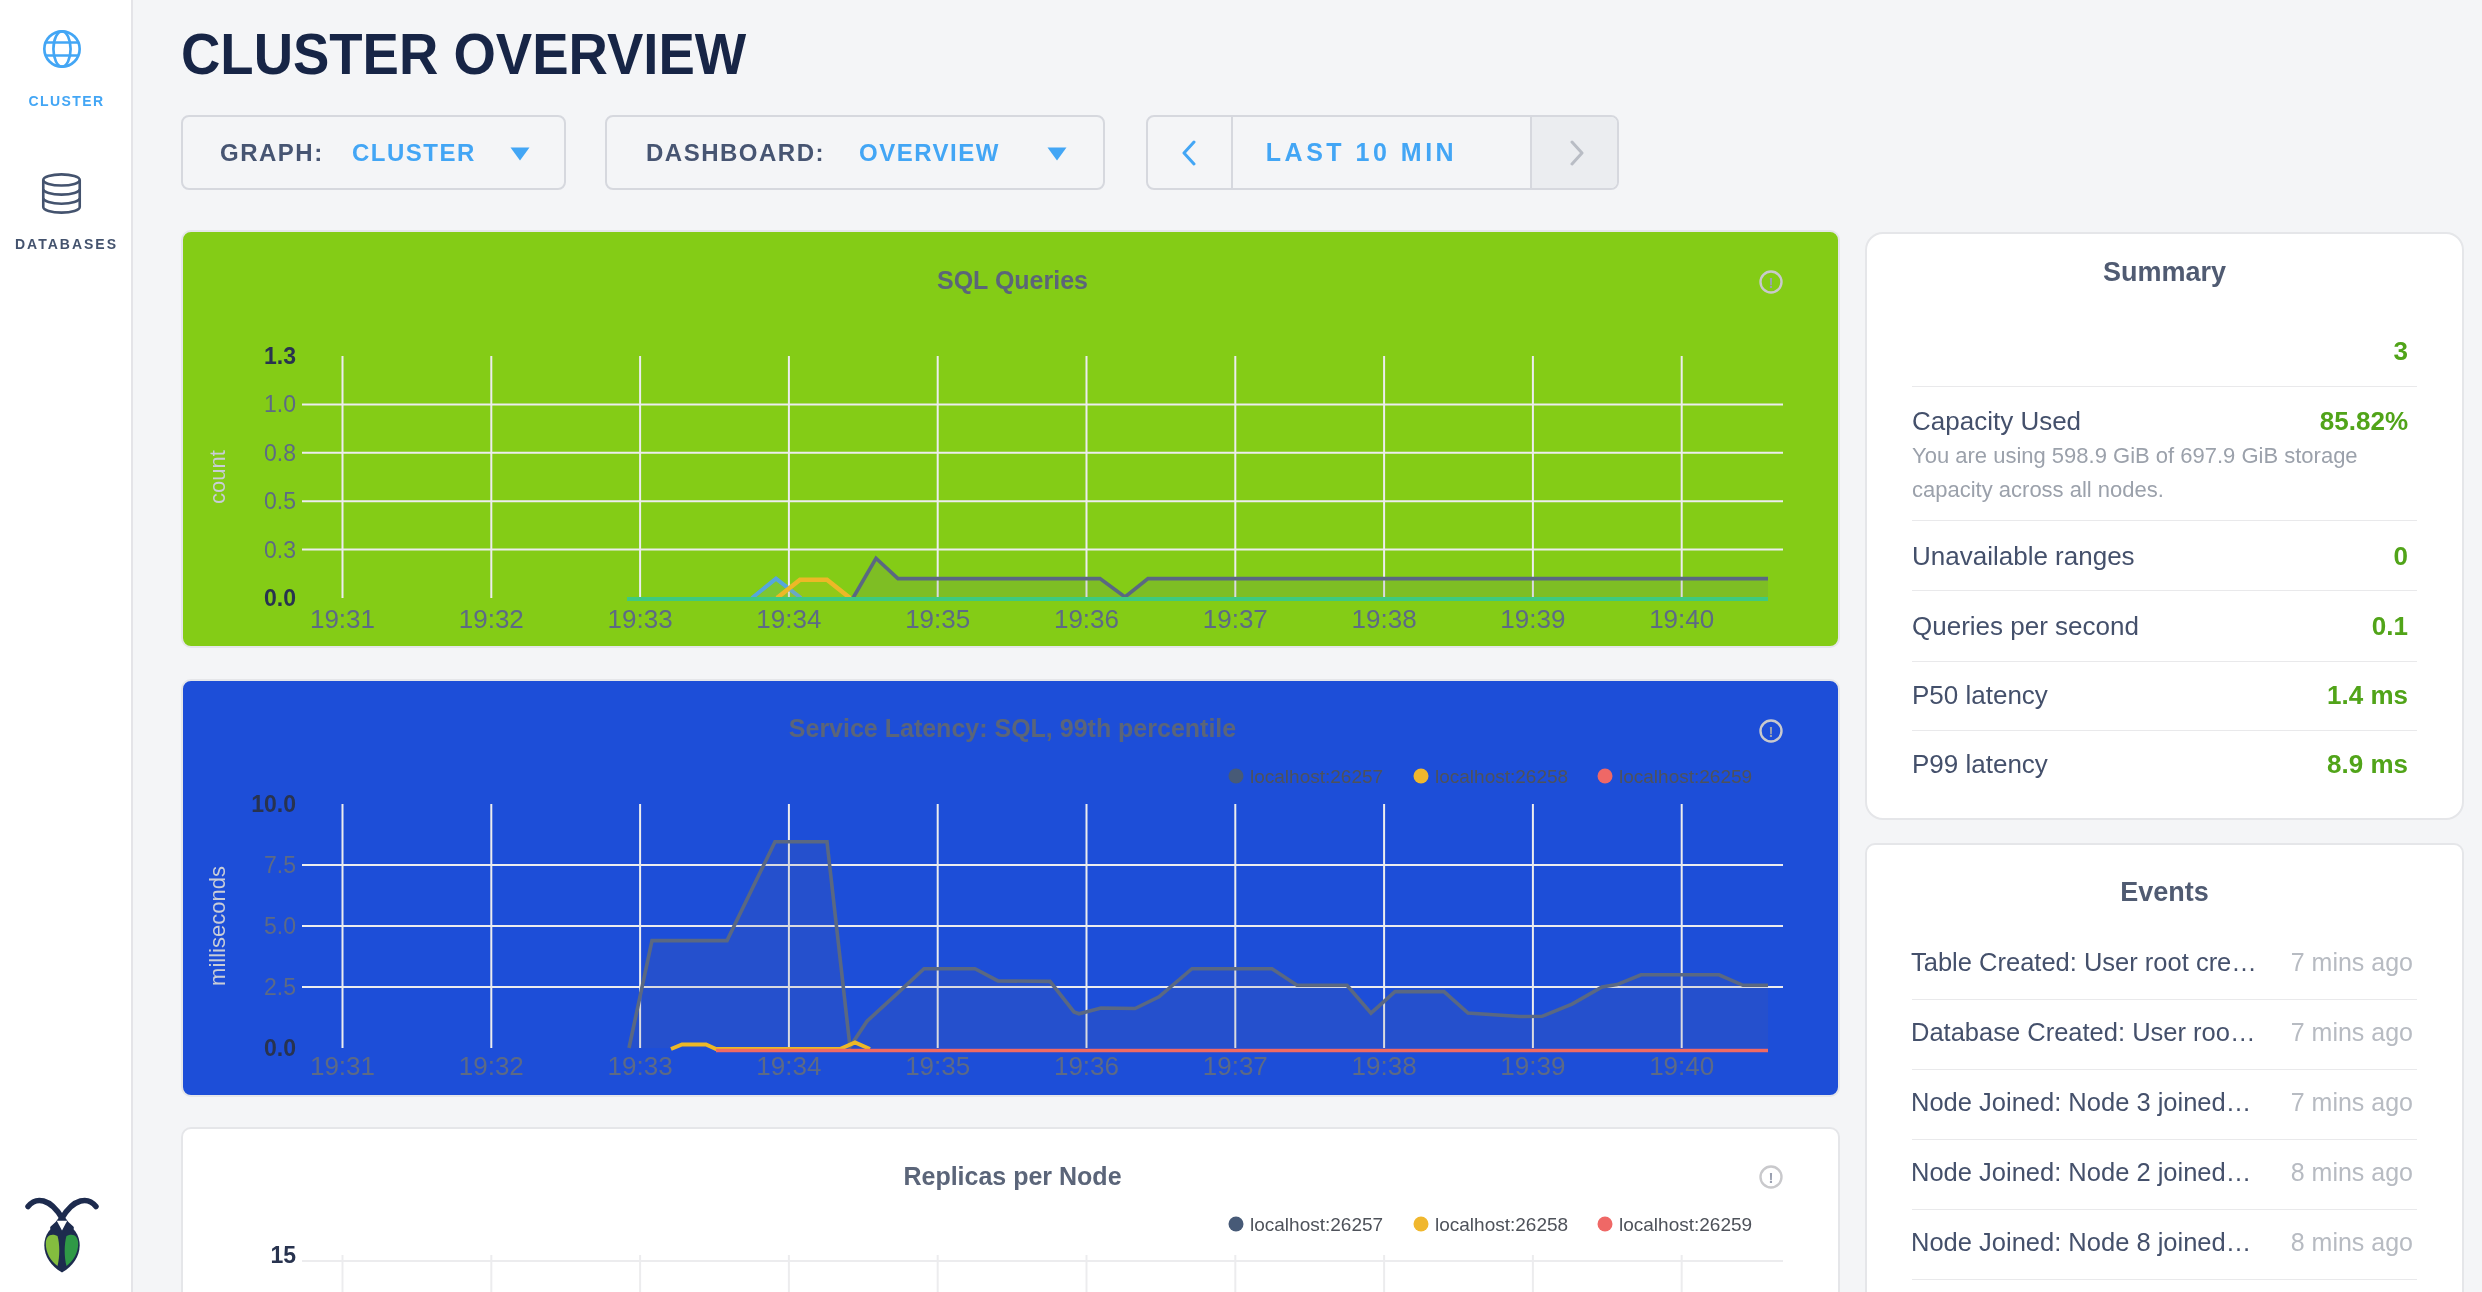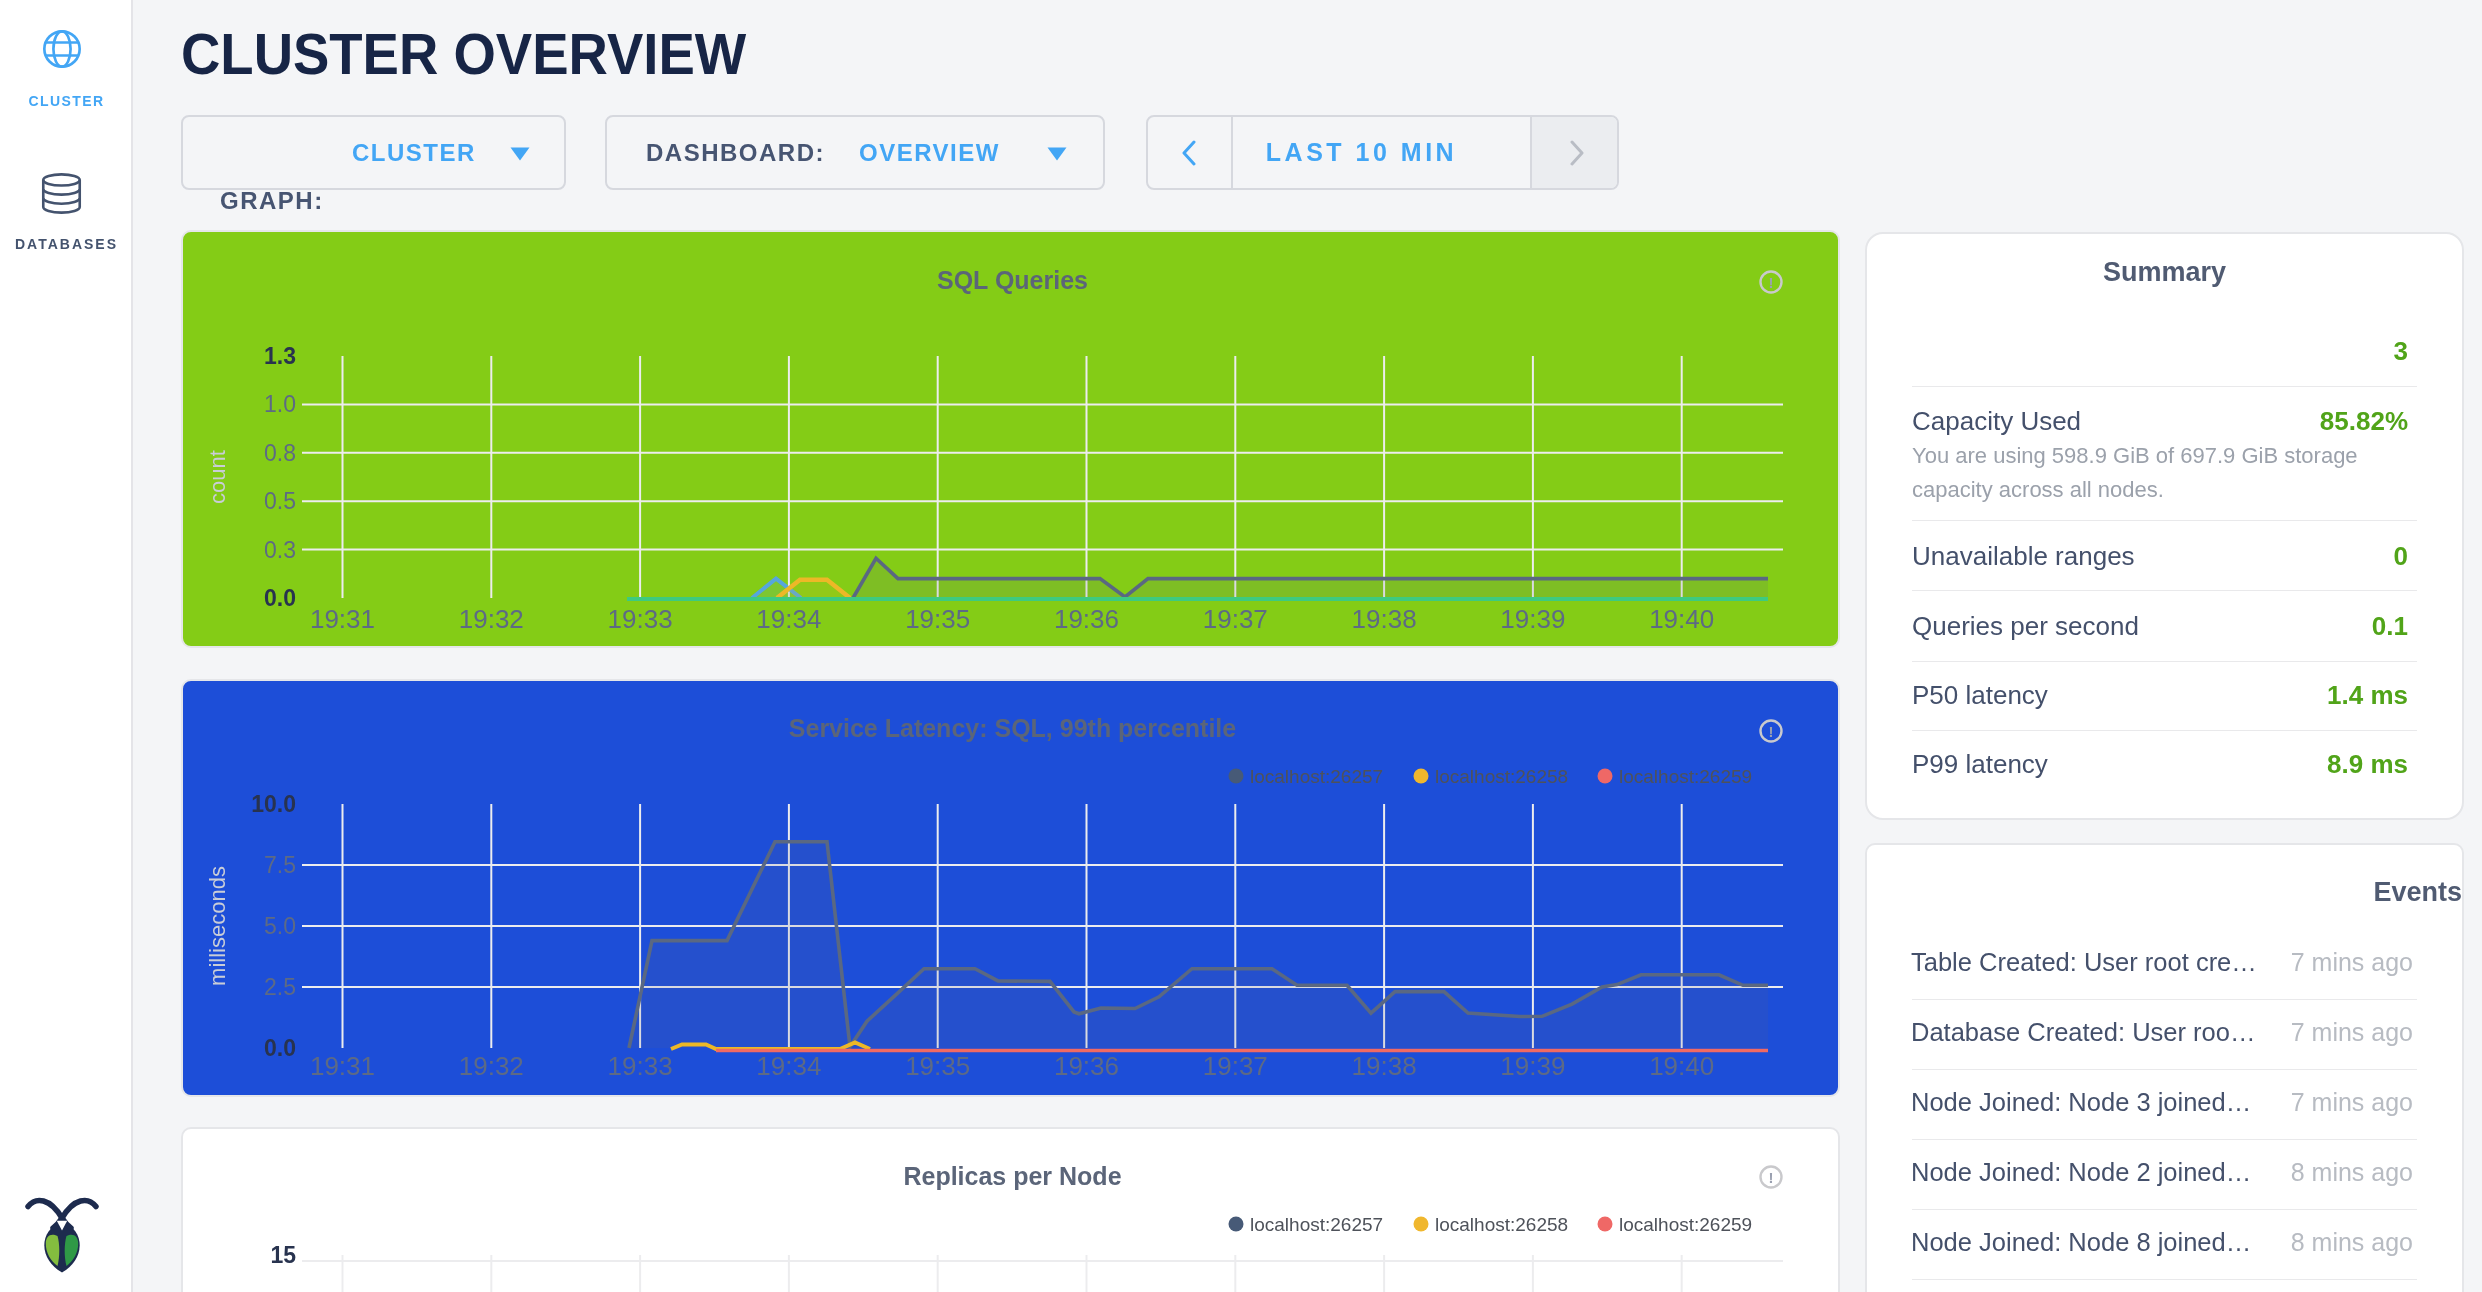--- a/index.html
+++ b/index.html
@@ -30,21 +30,21 @@
 <path d="M72,10.5 C64,0.5 50,2 38,22 C34.5,27.5 32,30 29,32" stroke="#1d2b4e" stroke-width="5.5" fill="none" stroke-linecap="round"></path>
 <path d="M32.8,24.8 L43.2,24.8 L38,34.5 Z" fill="#ffffff"></path>
 <path d="M33.5,40 C26.5,36.5 22,40.5 21.8,47 C21.5,56.5 27,65.5 33.5,70 C36,61 35.8,47.5 33.5,40 Z" fill="#84bd3f"></path>
 <path d="M42.5,40 C49.5,36.5 54,40.5 54.2,47 C54.5,56.5 49,65.5 42.5,70 C40,61 40.2,47.5 42.5,40 Z" fill="#2f9946"></path>
 </svg>
 </div>
 
 <div style="position:absolute;left:181px;top:21px;font-size:57px;font-weight:700;letter-spacing:0px;color:#172546;transform:scaleX(0.956);transform-origin:left top;white-space:nowrap;">CLUSTER OVERVIEW</div>
 
 <div style="position:absolute;left:181px;top:115px;width:385px;height:75px;border:2px solid #d6d8de;border-radius:8px;box-sizing:border-box;"></div>
-<div style="position:absolute;left:220px;top:115px;height:87px;line-height:75px;font-size:24px;font-weight:700;letter-spacing:1.5px;color:#475572;margin-top:48px;">GRAPH:</div>
+<div style="position:absolute;left:220px;top:115px;height:87px;line-height:75px;font-size:24px;font-weight:700;letter-spacing:1.5px;color:#475572;">GRAPH:</div>
 <div style="position:absolute;left:352px;top:115px;height:75px;line-height:75px;font-size:24px;font-weight:700;letter-spacing:1.5px;color:#43a6f5;">CLUSTER</div>
 <svg width="20" height="14" viewBox="0 0 20 14" style="position:absolute;left:510px;top:147px;">
     <path d="M0.5,0.5 L19.5,0.5 L10,13.5 Z" fill="#43a6f5"></path>
   </svg>
 <div style="position:absolute;left:605px;top:115px;width:500px;height:75px;border:2px solid #d6d8de;border-radius:8px;box-sizing:border-box;"></div>
 <div style="position:absolute;left:646px;top:115px;height:75px;line-height:75px;font-size:24px;font-weight:700;letter-spacing:1.5px;color:#475572;">DASHBOARD:</div>
 <div style="position:absolute;left:859px;top:115px;height:75px;line-height:75px;font-size:24px;font-weight:700;letter-spacing:1.5px;color:#43a6f5;">OVERVIEW</div>
 <svg width="20" height="14" viewBox="0 0 20 14" style="position:absolute;left:1047px;top:147px;">
     <path d="M0.5,0.5 L19.5,0.5 L10,13.5 Z" fill="#43a6f5"></path>
   </svg>
@@ -191,21 +191,21 @@
     <div style="position:absolute;left:45px;top:372px;height:40px;line-height:40px;font-size:26px;color:#44506b;">Queries per second</div>
     <div style="position:absolute;right:54px;top:372px;height:40px;line-height:40px;font-size:26px;font-weight:700;color:#51a419;">0.1</div>
     <div style="position:absolute;left:45px;right:45px;top:427px;height:1px;background:#e9e9eb;"></div>
     <div style="position:absolute;left:45px;top:441px;height:40px;line-height:40px;font-size:26px;color:#44506b;">P50 latency</div>
     <div style="position:absolute;right:54px;top:441px;height:40px;line-height:40px;font-size:26px;font-weight:700;color:#51a419;">1.4 ms</div>
     <div style="position:absolute;left:45px;right:45px;top:496px;height:1px;background:#e9e9eb;"></div>
     <div style="position:absolute;left:45px;top:510px;height:40px;line-height:40px;font-size:26px;color:#44506b;">P99 latency</div>
     <div style="position:absolute;right:54px;top:510px;height:40px;line-height:40px;font-size:26px;font-weight:700;color:#51a419;">8.9 ms</div>
   </div>
 <div style="position:absolute;background:#fff;border:2px solid #e5e6e9;border-radius:10px;box-sizing:border-box;left:1865px;top:843px;width:599px;height:470px;">
-    <div style="position:absolute;left:0;right:0;top:32px;text-align:right;font-size:27px;font-weight:700;color:#505b72;">Events</div>
+    <div style="position:absolute;left:0;right:0;top:32px;text-align:center;font-size:27px;font-weight:700;color:#505b72;">Events</div>
     <div style="position:absolute;left:44px;top:97px;height:40px;line-height:40px;font-size:25.5px;color:#44506b;">Table Created: User root cre…</div>
     <div style="position:absolute;right:49px;top:97px;height:40px;line-height:40px;font-size:25px;color:#b7bbc2;">7 mins ago</div>
     <div style="position:absolute;left:45px;right:45px;top:154px;height:1px;background:#e9e9eb;"></div>
     <div style="position:absolute;left:44px;top:167px;height:40px;line-height:40px;font-size:25.5px;color:#44506b;">Database Created: User roo…</div>
     <div style="position:absolute;right:49px;top:167px;height:40px;line-height:40px;font-size:25px;color:#b7bbc2;">7 mins ago</div>
     <div style="position:absolute;left:45px;right:45px;top:224px;height:1px;background:#e9e9eb;"></div>
     <div style="position:absolute;left:44px;top:237px;height:40px;line-height:40px;font-size:25.5px;color:#44506b;">Node Joined: Node 3 joined…</div>
     <div style="position:absolute;right:49px;top:237px;height:40px;line-height:40px;font-size:25px;color:#b7bbc2;">7 mins ago</div>
     <div style="position:absolute;left:45px;right:45px;top:294px;height:1px;background:#e9e9eb;"></div>
     <div style="position:absolute;left:44px;top:307px;height:40px;line-height:40px;font-size:25.5px;color:#44506b;">Node Joined: Node 2 joined…</div>

